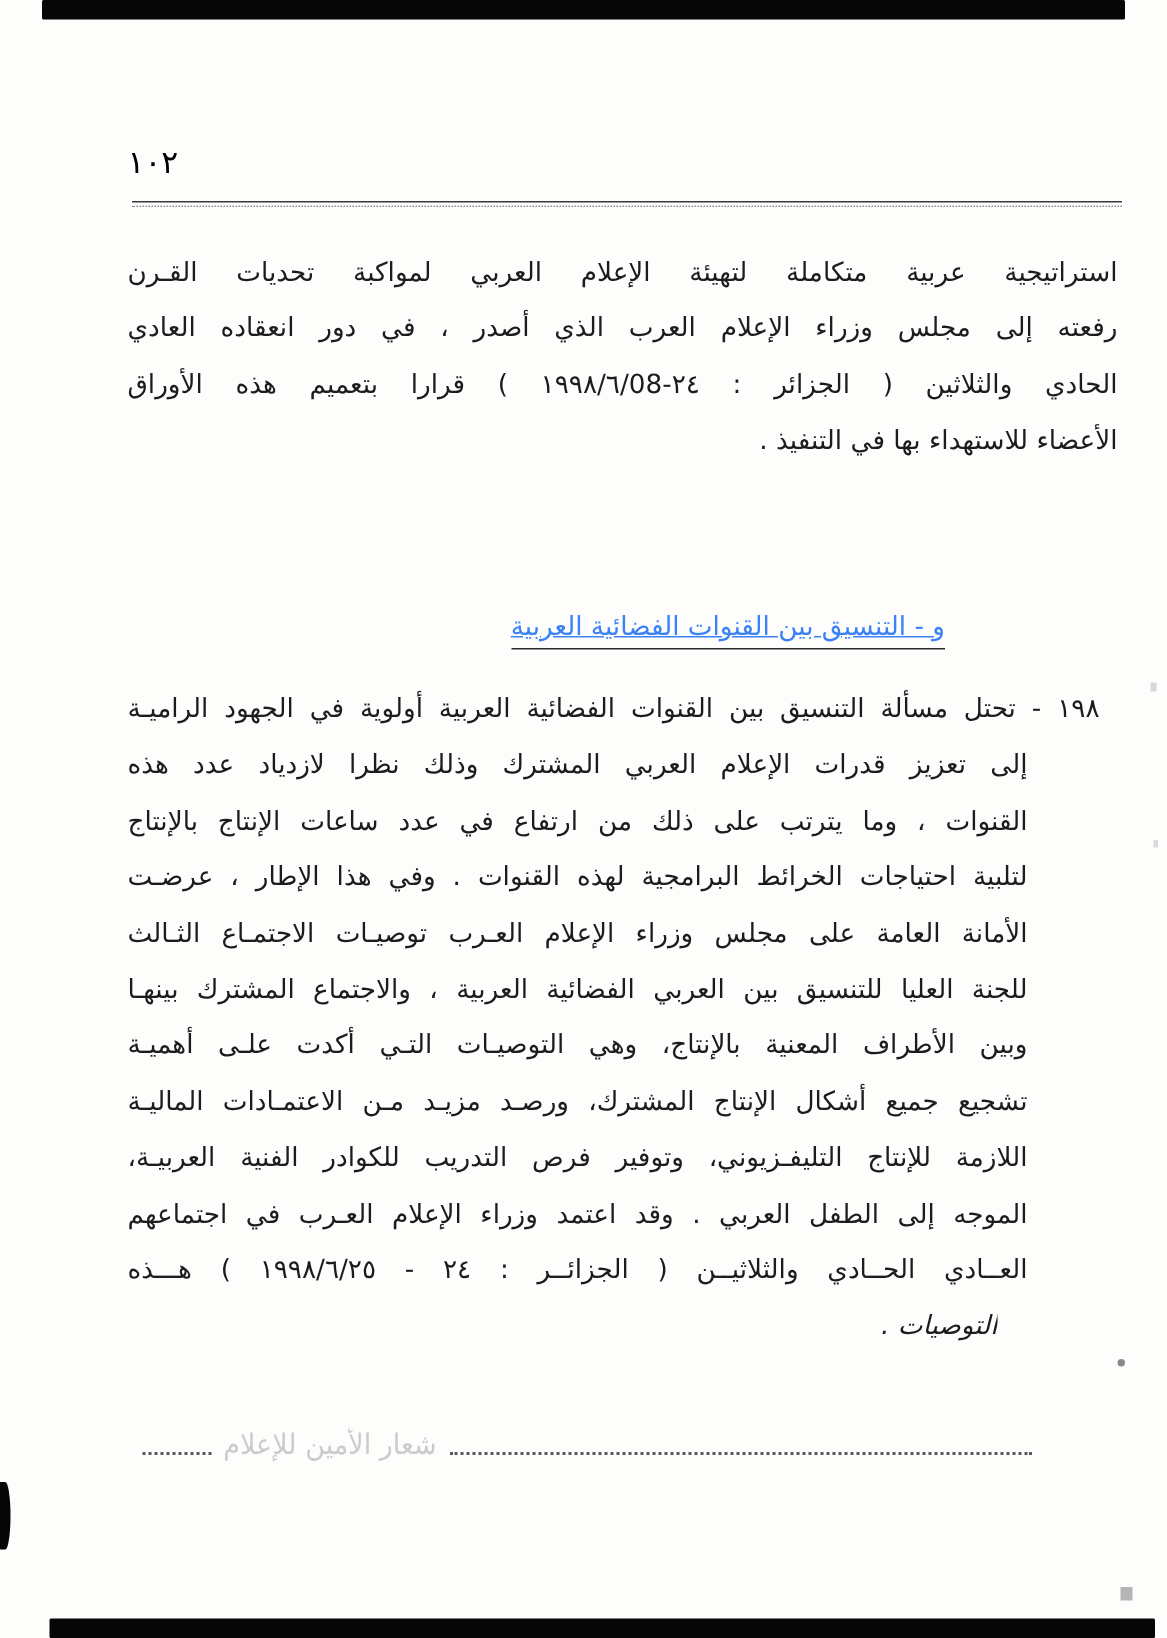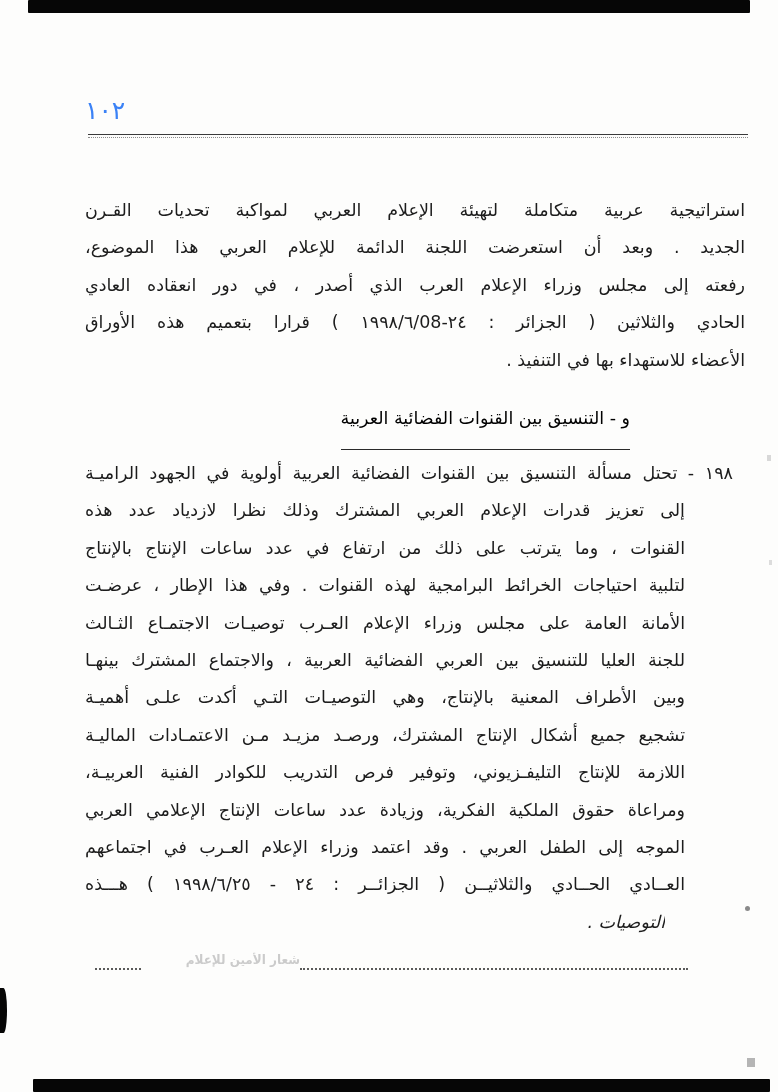--- a/index.html
+++ b/index.html
@@ -18,100 +18,99 @@
   .left-blob  { position:absolute; left:0;     top:988px;  width:7px;   height:45px; background:#060606; border-radius:0 60% 60% 0; }
   .speck   { position:absolute; }
   .speck-1 { left:745px; top:906px;  width:5px; height:5px;  background:#8a8a8a; border-radius:50%; }
   .speck-2 { left:747px; top:1058px; width:8px; height:9px;  background:#b5b5b5; }
   .speck-3 { left:767px; top:455px;  width:4px; height:6px;  background:#d8d8d8; }
   .speck-4 { left:769px; top:560px;  width:3px; height:5px;  background:#dcdcdc; }
 
   
   .pagenum {
     position:absolute; left:85px; top:96px;
-    font-size:25px; letter-spacing:2px; color:#3b82f6;
+    font-size:21px; letter-spacing:2px; color:#000000;
   }
   .header-rule {
     position:absolute; left:88px; right:30px; top:134px; height:2px;
     border-top:1px solid #3a3a3a;
     border-bottom:1px dotted #8a8a8a;
   }
 
   
   .para {
     position:absolute; right:33px; left:85px;
     font-size:17.5px; line-height:37.4px;
   }
   .line {
     text-align:justify;
     text-align-last:justify;
     white-space:nowrap;
     overflow:hidden;
   }
-  .para1 { top:164px;margin-top:28px; }
+  .para1 { top:164px; }
   .para1 .line:last-child { text-align-last:right; }
 
   .para198 { top:455px; }
   .para198 .line { margin-right:60px; }
   .para198 .line:first-child { margin-right:12px; }
   .para198 .line:last-child { margin-right:80px; text-align-last:right;font-style:italic; }
 
   
   .heading-wrap { position:absolute; right:148px; top:408px; font-size:17.5px; }
   .heading-text {
     display:inline-block;
-    padding-bottom:21px;
+    padding-bottom:4px;
     border-bottom:1.5px solid #2a2a2a;
-    color:#000000;
+    color:#3b82f6;
+    text-decoration:underline;
   }
 
   
   .footer-dots-left  { position:absolute; left:95px;  top:968px; width:46px;  height:0; border-top:2px dotted #5a5a5a; }
   .footer-dots-right { position:absolute; left:300px; top:968px; width:388px; height:0; border-top:2px dotted #5a5a5a; }
   .footer-stamp {
     position:absolute; left:140px; top:953px; width:160px;
-    font-size:12px; 
+    font-size:18px; text-align:center;
     color:#c6c6c6; opacity:.9;
     transform:scaleY(1.05);
-    white-space:nowrap; overflow:hidden;font-weight:bold;
+    white-space:nowrap; overflow:hidden;
   }
 </style>
 </head>
 <body>
 
 <div class="page">
 
   <div class="top-bar"></div>
 
   <div class="pagenum">١٠٢</div>
   <div class="header-rule"></div>
 
   <div class="para para1">
       <div class="line">استراتيجية عربية متكاملة لتهيئة الإعلام العربي لمواكبة تحديات القـرن</div>
-      <div class="line">الجديد . وبعد أن استعرضت اللجنة الدائمة للإعلام العربي هذا الموضوع،</div>
       <div class="line">رفعته إلى مجلس وزراء الإعلام العرب الذي أصدر ، في دور انعقاده العادي</div>
       <div class="line">الحادي والثلاثين ( الجزائر : ٢٤-١٩٩٨/٦/08 ) قرارا بتعميم هذه الأوراق</div>
       <div class="line">الأعضاء للاستهداء بها في التنفيذ .</div>
     </div>
 
   <div class="heading-wrap">
     <span class="heading-text">و - التنسيق بين القنوات الفضائية العربية</span>
   </div>
 
   <div class="para para198">
       <div class="line">١٩٨ - تحتل مسألة التنسيق بين القنوات الفضائية العربية أولوية في الجهود الراميـة</div>
       <div class="line">إلى تعزيز قدرات الإعلام العربي المشترك وذلك نظرا لازدياد عدد هذه</div>
       <div class="line">القنوات ، وما يترتب على ذلك من ارتفاع في عدد ساعات الإنتاج بالإنتاج</div>
       <div class="line">لتلبية احتياجات الخرائط البرامجية لهذه القنوات . وفي هذا الإطار ، عرضـت</div>
       <div class="line">الأمانة العامة على مجلس وزراء الإعلام العـرب توصيـات الاجتمـاع الثـالث</div>
       <div class="line">للجنة العليا للتنسيق بين العربي الفضائية العربية ، والاجتماع المشترك بينهـا</div>
       <div class="line">وبين الأطراف المعنية بالإنتاج، وهي التوصيـات التـي أكدت علـى أهميـة</div>
       <div class="line">تشجيع جميع أشكال الإنتاج المشترك، ورصـد مزيـد مـن الاعتمـادات الماليـة</div>
       <div class="line">اللازمة للإنتاج التليفـزيوني، وتوفير فرص التدريب للكوادر الفنية العربيـة،</div>
-      <div class="line">ومراعاة حقوق الملكية الفكرية، وزيادة عدد ساعات الإنتاج الإعلامي العربي</div>
       <div class="line">الموجه إلى الطفل العربي . وقد اعتمد وزراء الإعلام العـرب في اجتماعهم</div>
       <div class="line">العــادي الحــادي والثلاثيــن ( الجزائــر : ٢٤ - ١٩٩٨/٦/٢٥ ) هـــذه</div>
       <div class="line">التوصيات .</div>
     </div>
 
   <div class="footer-dots-left"></div>
   <div class="footer-stamp">شعار الأمين للإعلام</div>
   <div class="footer-dots-right"></div>
 
   <div class="bottom-bar"></div>

